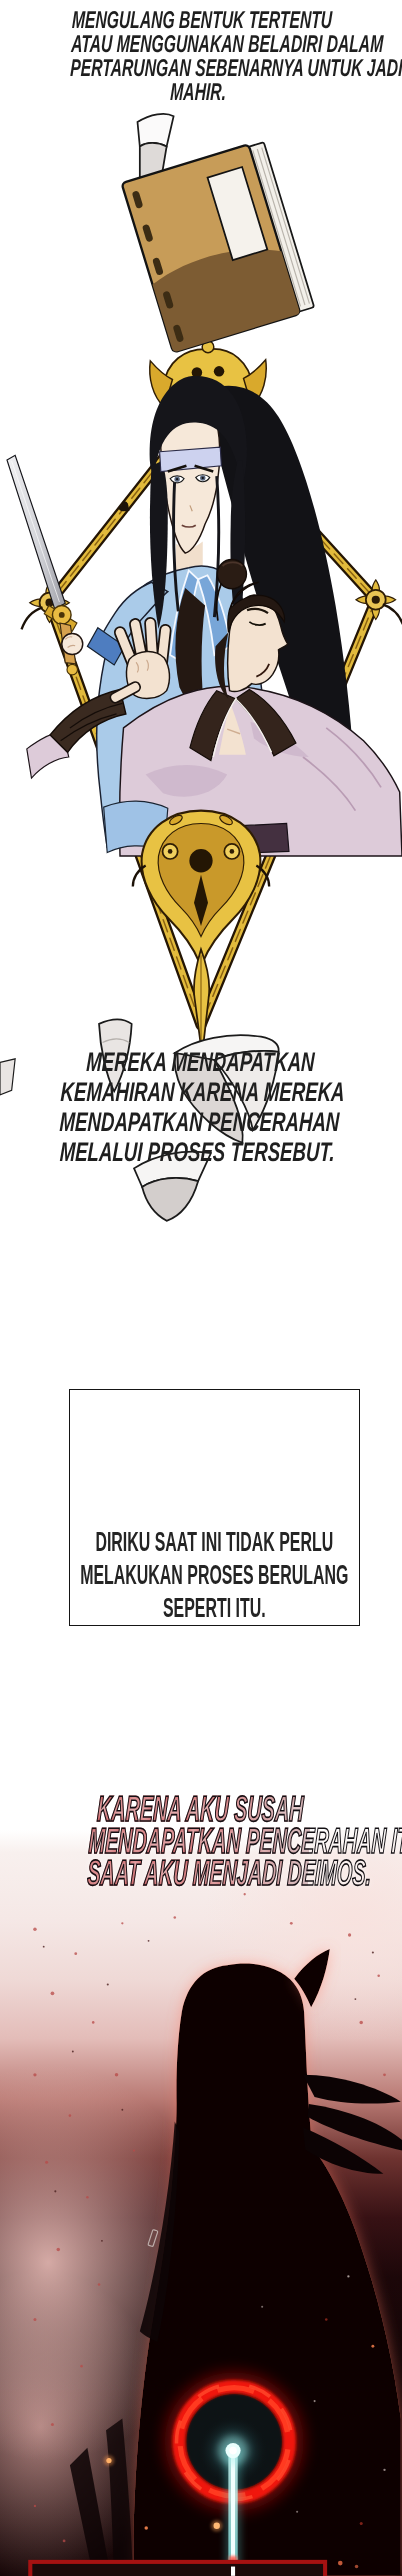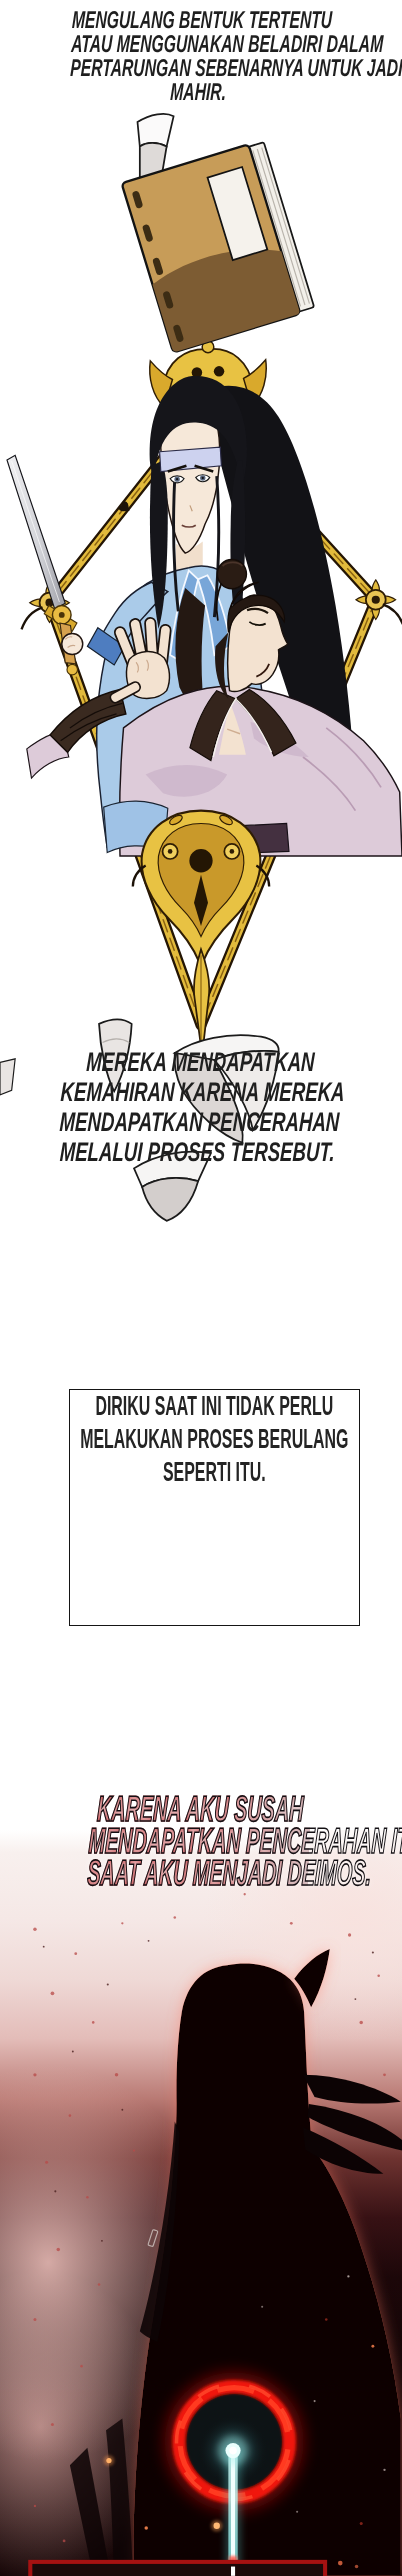--- a/index.html
+++ b/index.html
@@ -11,21 +11,21 @@
   .cap{position:absolute;left:0;width:402px;text-align:center;font-weight:700;
        color:#1f1f1f;z-index:3;}
   .cap .ln{display:block;white-space:nowrap;}
   .n1{top:8.2px;font-size:24.5px;line-height:24px;font-style:italic;
       transform:scaleX(.64) skewX(-3deg);transform-origin:50% 0;}
   .n2{top:1047px;font-size:27px;line-height:30px;font-style:italic;
       transform:scaleX(.69) skewX(-3deg);transform-origin:50% 0;}
   
   .speech-box{position:absolute;left:69px;top:1389px;width:289px;height:235px;
       background:#ffffff;border:1.7px solid #151515;z-index:3;
-      display:flex;flex-direction:column;justify-content:flex-start;align-items:center;}
+      display:flex;flex-direction:column;justify-content:flex-end;align-items:center;}
   .speech-box .inner{font-weight:700;font-size:27px;line-height:33px;color:#242424;
       text-align:center;transform:scaleX(.59);transform-origin:50% 50%;}
   .speech-box .ln{display:block;white-space:nowrap;}
   
   .redcap{top:1793px;font-size:36px;line-height:32px;font-style:italic;
       transform:scaleX(.55) skewX(-4deg);transform-origin:50% 0;z-index:4;}
   .redcap .ln{
       background:linear-gradient(97deg,#c0393d 8%,#c4474b 55%,#b5888c 100%);
       -webkit-background-clip:text;background-clip:text;color:#c0393d;
       -webkit-text-fill-color:transparent;

